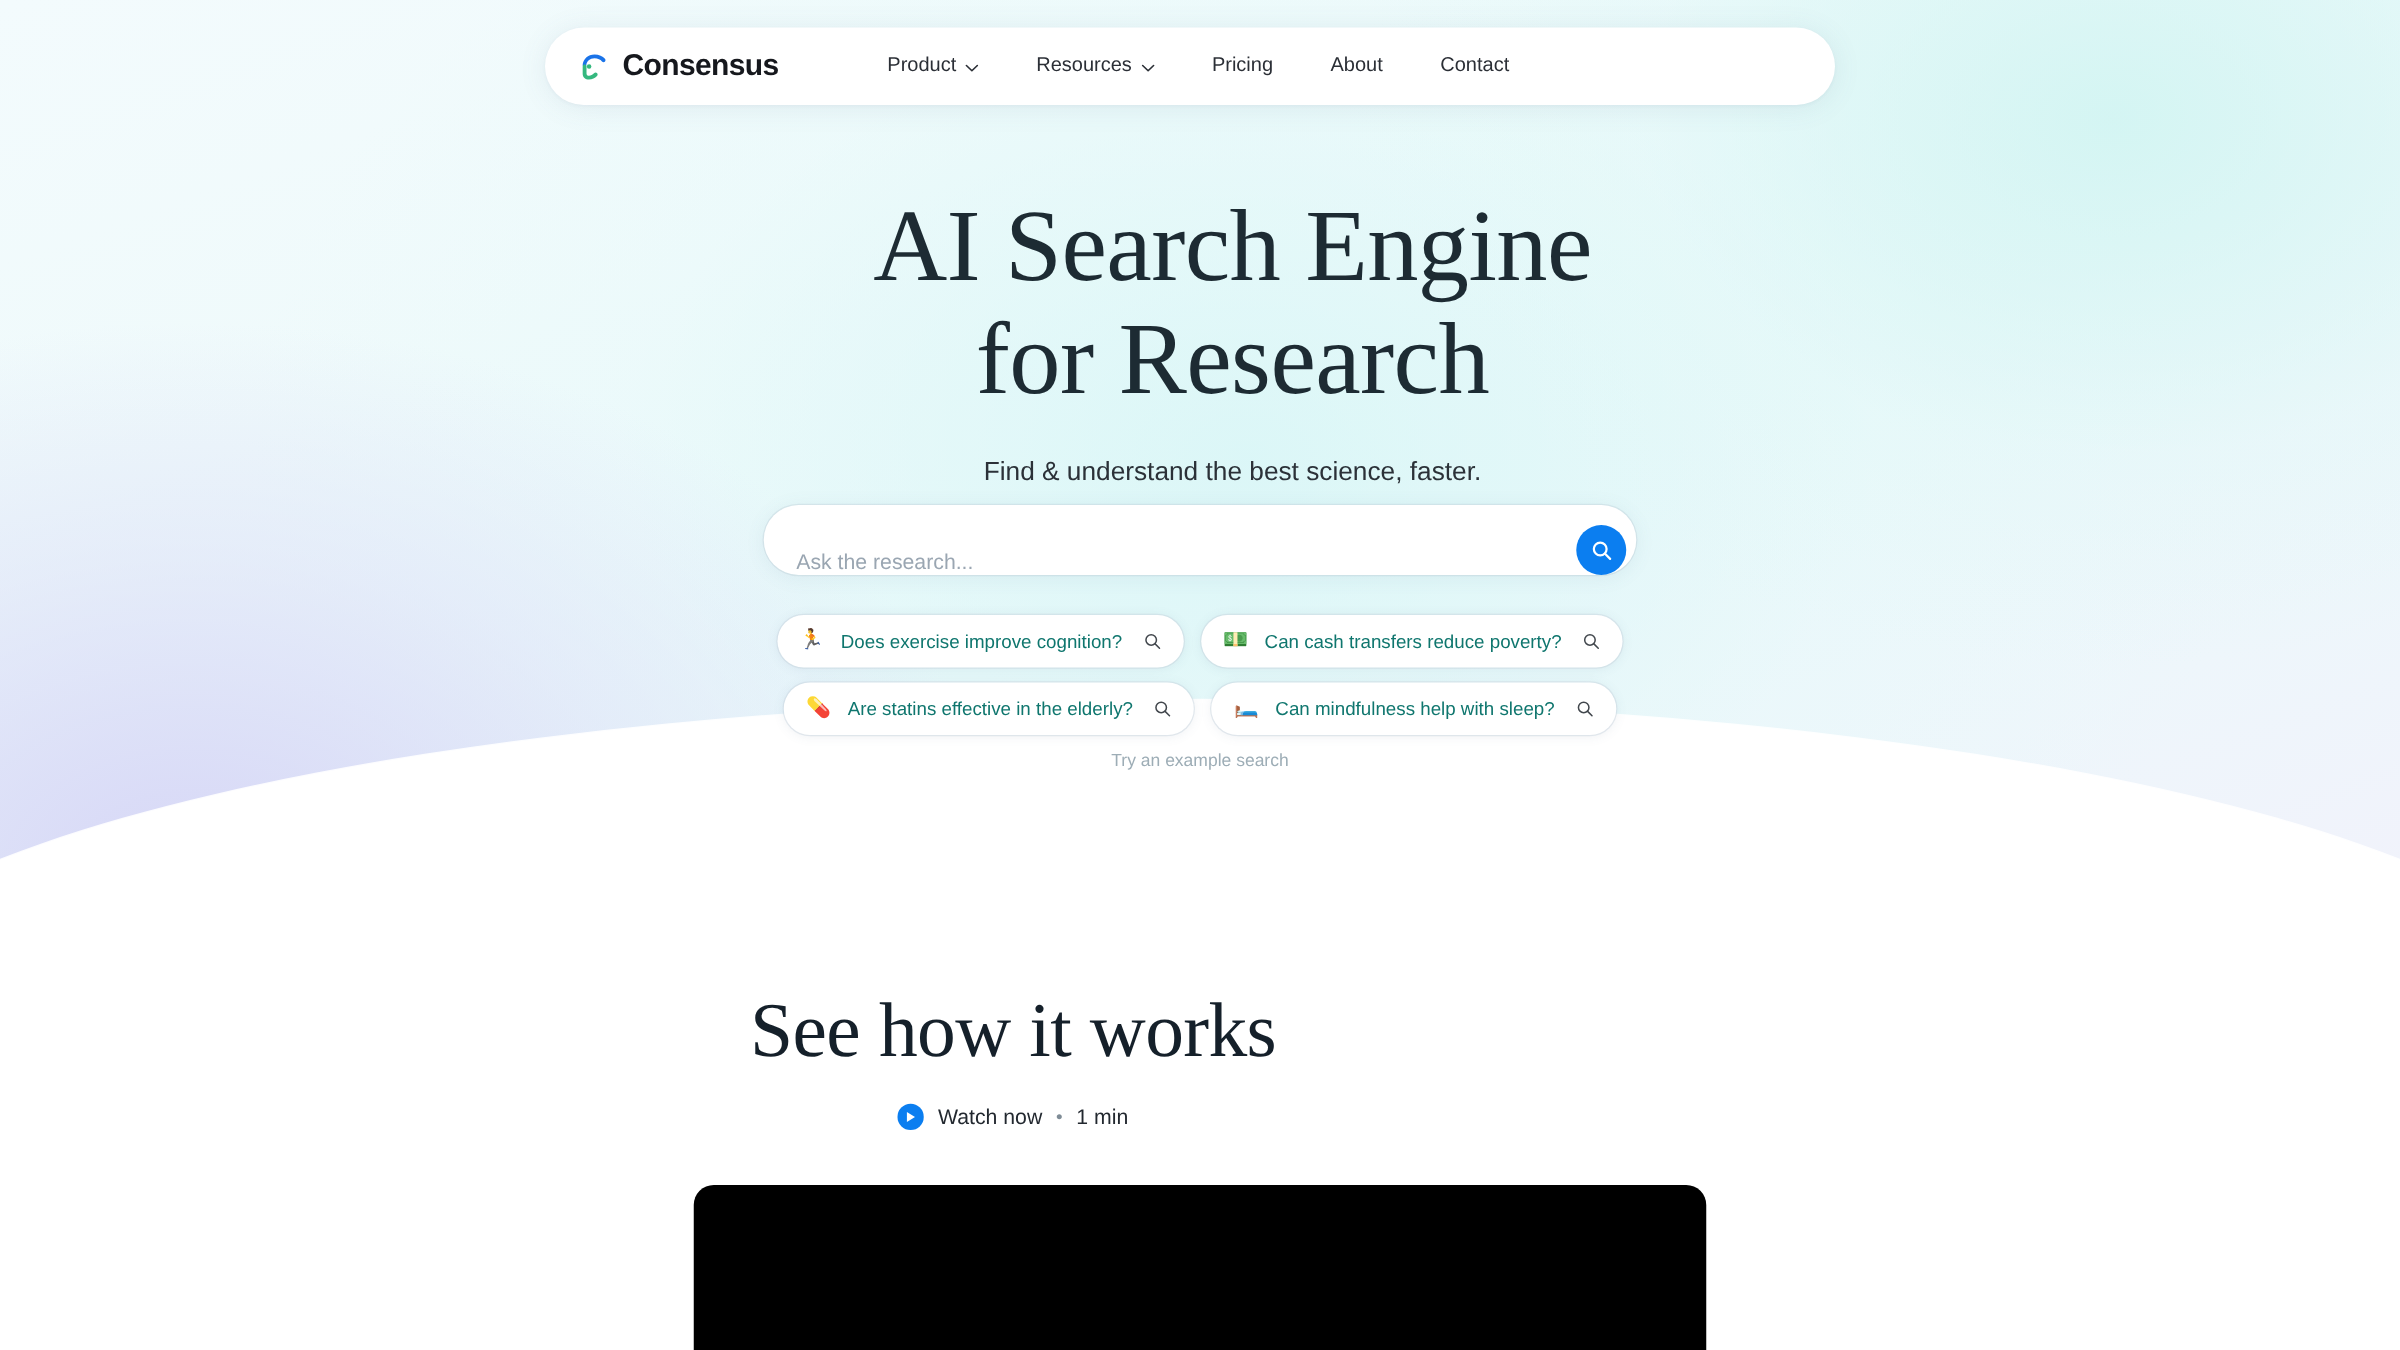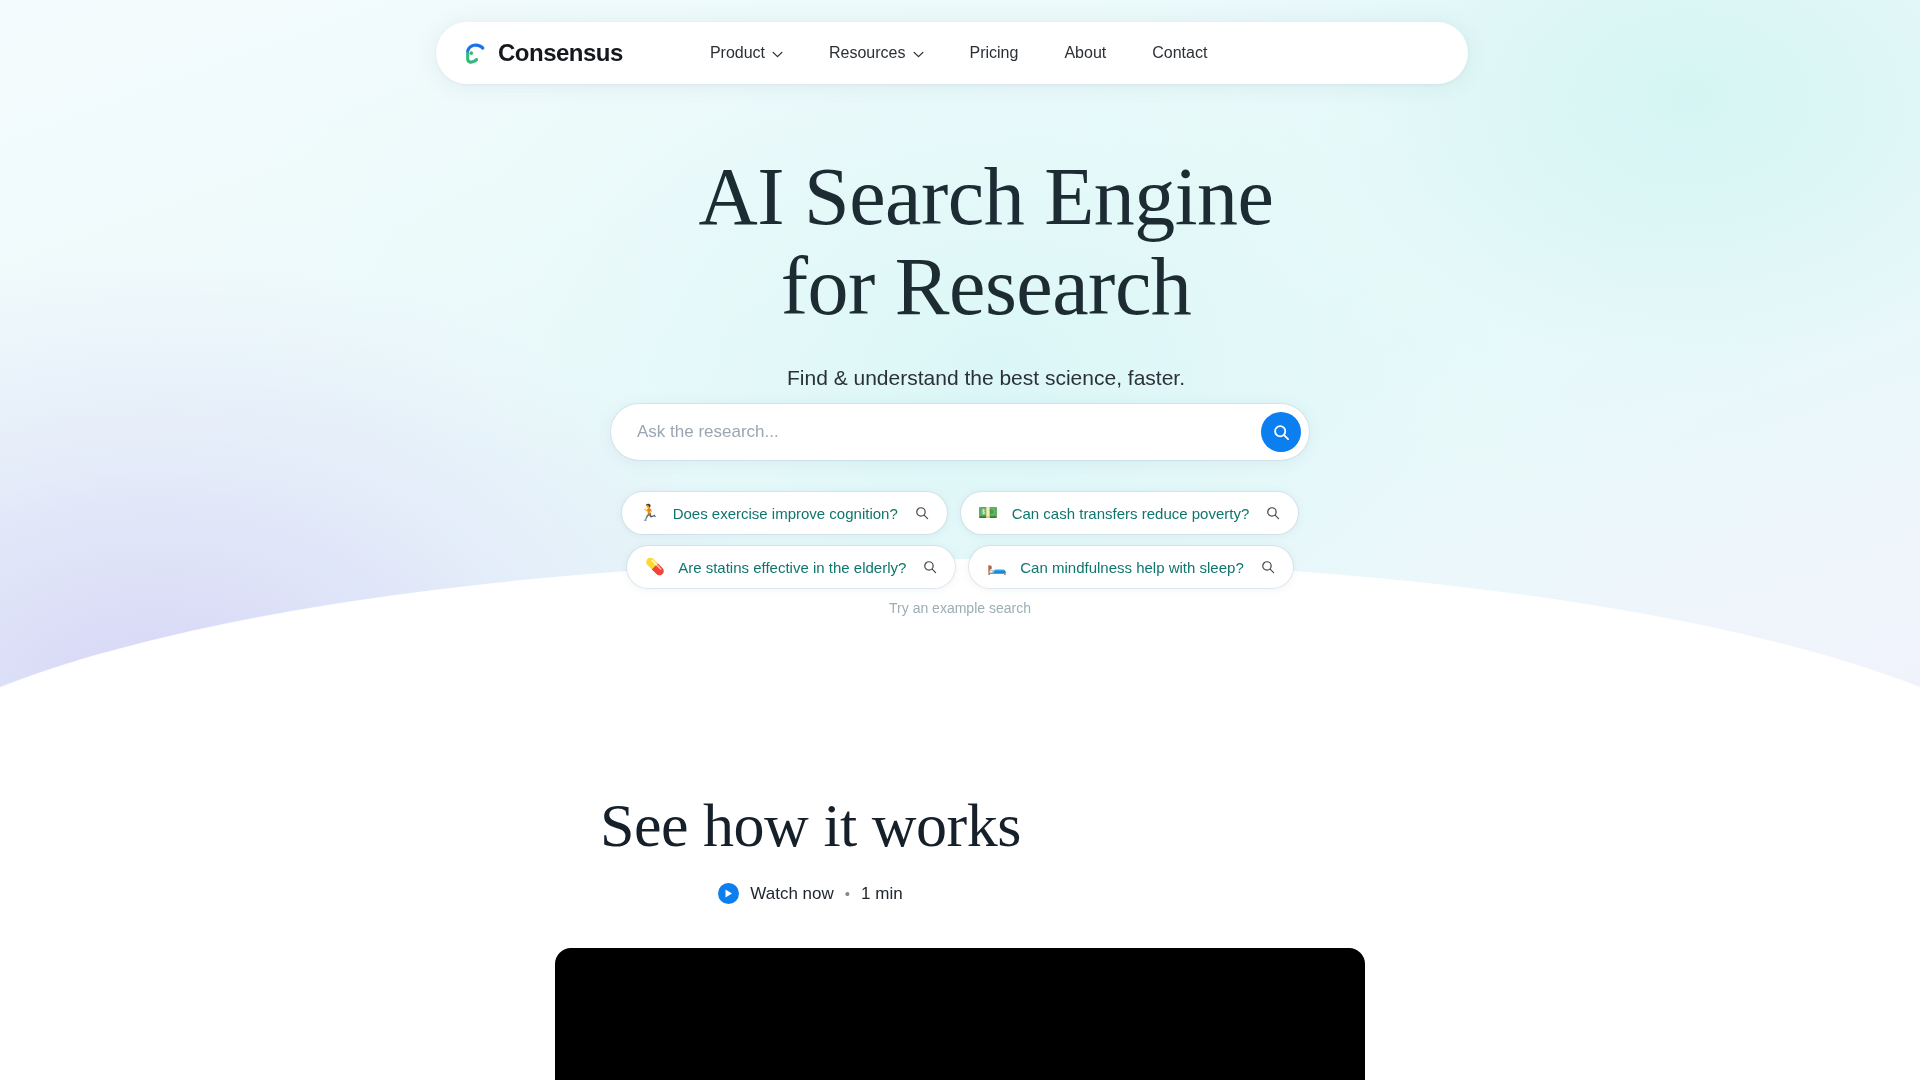--- a/index.html
+++ b/index.html
@@ -71,21 +71,21 @@
   }
   .hero-sub{
     font-size:21px; color:#2b3138; margin-top:34px;
   }
 
   
   .search-wrap{
     position:absolute; left:611px; top:404px; width:698px; height:56px;
     background:#ffffff; border-radius:32px;
     box-shadow:0 2px 16px rgba(90,110,140,0.09), 0 0 0 1px rgba(190,205,215,0.35);
-    display:flex; align-items:center; padding:0 8px 0 26px; z-index:3;
+    display:flex; align-items:flex-end; padding:0 8px 0 26px; z-index:3;
   }
   .search-input{
     flex:1; border:none; outline:none; font-family:inherit;
     font-size:17px; color:#1d2228; background:transparent;
   }
   .search-input::placeholder{ color:#9aa6b2; }
   .search-go{
     width:40px; height:40px; border-radius:50%; background:#0b7ef0;
     border:none; cursor:pointer; display:flex; align-items:center; justify-content:center;
     flex:0 0 auto;

